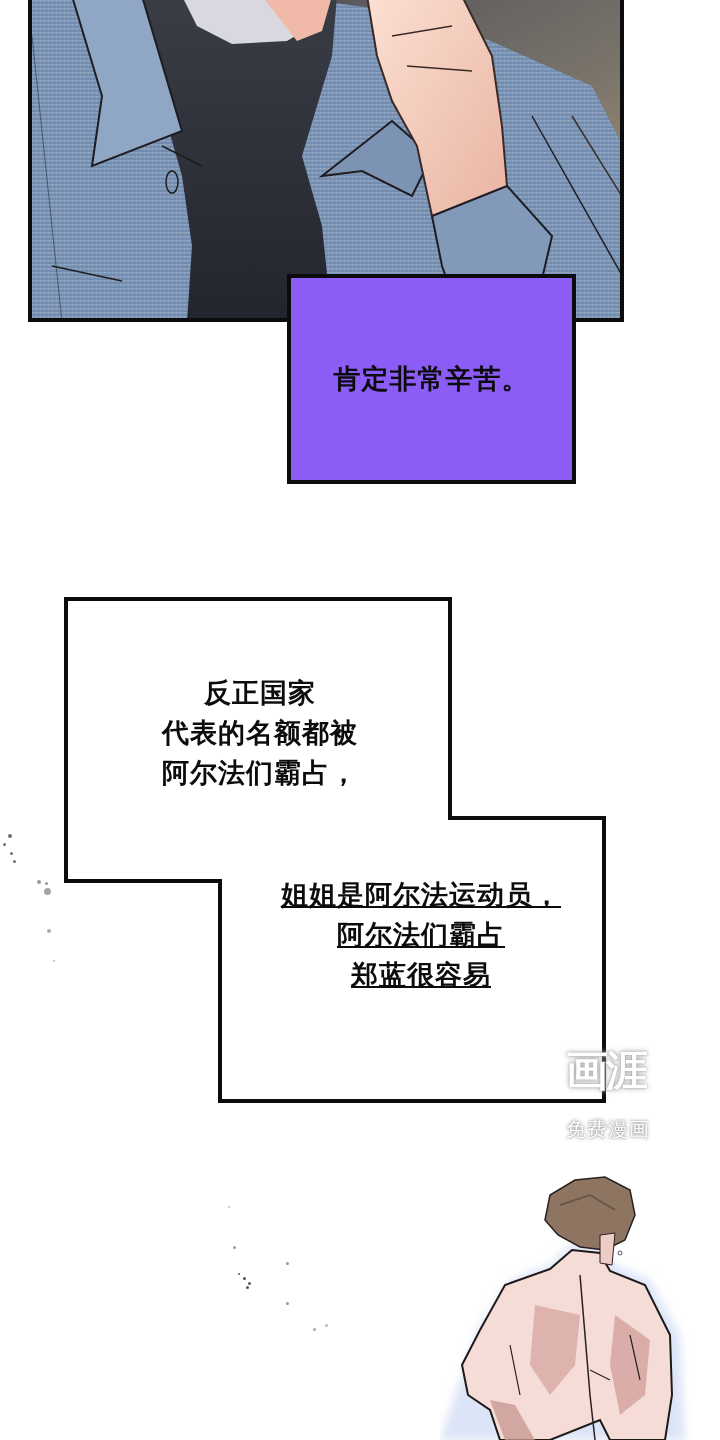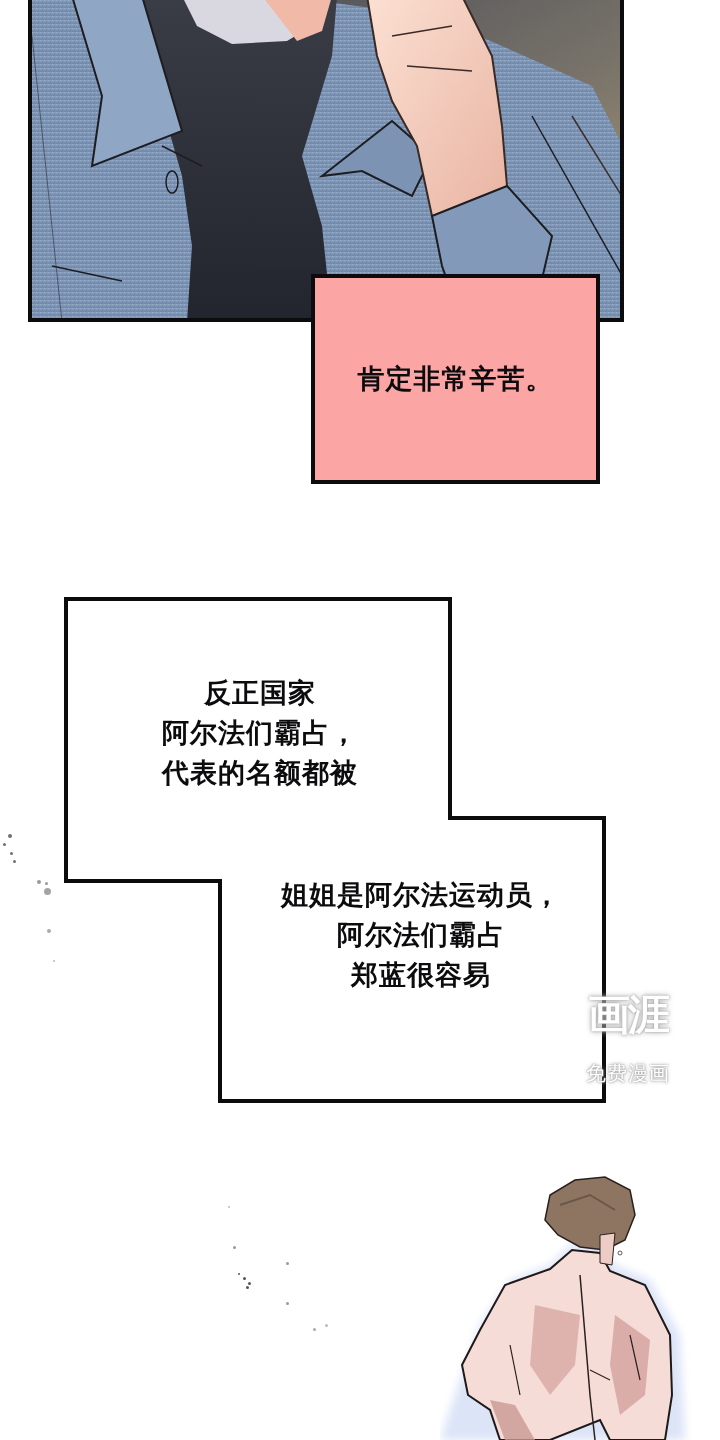--- a/index.html
+++ b/index.html
@@ -14,36 +14,36 @@
   #top-panel {
     left:28px; top:-4px; width:596px; height:326px;
     border:4px solid #0c0c0e; border-top:none;
     box-sizing:border-box; overflow:hidden;
     background:#7b93b4;
   }
   #top-panel svg { display:block; }
 
   
   .caption-box {
-    background:#fca5a5; border:4px solid #0c0c0e; box-sizing:border-box;
+    background:#8b5cf6; border:4px solid #0c0c0e; box-sizing:border-box;
     display:flex; align-items:center; justify-content:center; 
-    color:#0c0c0e; font-weight:bold;margin-left:24px;
+    color:#0c0c0e; font-weight:bold;
   }
   #caption-1 { left:287px; top:274px; width:289px; height:210px; font-size:27px; letter-spacing:1px; }
 
   
   #stepped-caption { left:64px; top:597px; width:542px; height:580px; }
   #stepped-caption svg { position:absolute; left:0; top:0; }
   .cap-lines { position:absolute; text-align:center; color:#0c0c0e; font-weight:bold; font-size:27px; line-height:40px; letter-spacing:1px; }
   #cap2-lines { left:56px; top:76px; width:280px; }
-  #cap3-lines { left:180px; top:278px; width:354px; }
+  #cap3-lines { left:180px; top:278px; width:354px;text-decoration:underline; }
   .cap-lines div { white-space:nowrap; }
 
   
-  #watermark { left:566px; top:990px; width:124px; height:96px; text-align:center; }
+  #watermark { left:566px; top:1046px; width:124px; height:96px; }
   #wm-logo {
     font-size:42px; font-weight:bold; color:#ffffff; letter-spacing:-2px;
     text-shadow:0 0 3px #9a9a9a, 0 0 6px #b8b8b8; line-height:50px;
   }
   #wm-sub {
     font-size:20px; color:#ffffff; line-height:30px; letter-spacing:1px;
     text-shadow:0 0 2px #8a8a8a, 0 0 4px #a8a8a8;
     margin-top:18px;
   }
 
@@ -115,22 +115,22 @@
   <span>肯定非常辛苦。</span>
 </div>
 
 <div id="stepped-caption" class="abs">
   <svg width="542" height="506" viewBox="0 0 542 506">
 
     <path d="M2 2 L386 2 L386 221 L540 221 L540 504 L156 504 L156 284 L2 284 Z" fill="#ffffff" stroke="#0c0c0e" stroke-width="4" stroke-linejoin="miter"></path>
   </svg>
   <div id="cap2-lines" class="cap-lines">
     <div>反正国家</div>
+    <div>代表的名额都被</div>
     <div>阿尔法们霸占，</div>
-    <div>代表的名额都被</div>
   </div>
   <div id="cap3-lines" class="cap-lines">
     <div>姐姐是阿尔法运动员，</div>
     <div>阿尔法们霸占</div>
     <div>郑蓝很容易</div>
   </div>
 </div>
 
 <div>
   <span class="speck" style="left:8px;top:834px;width:4px;height:4px;"></span>

